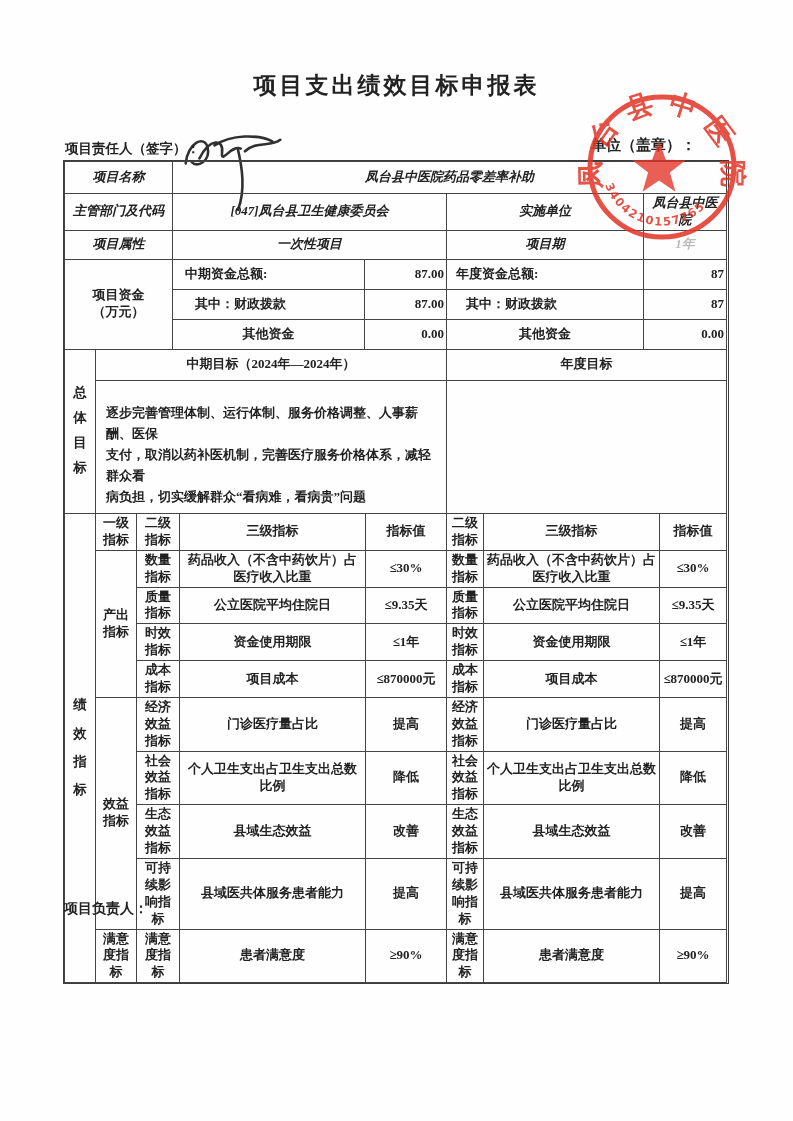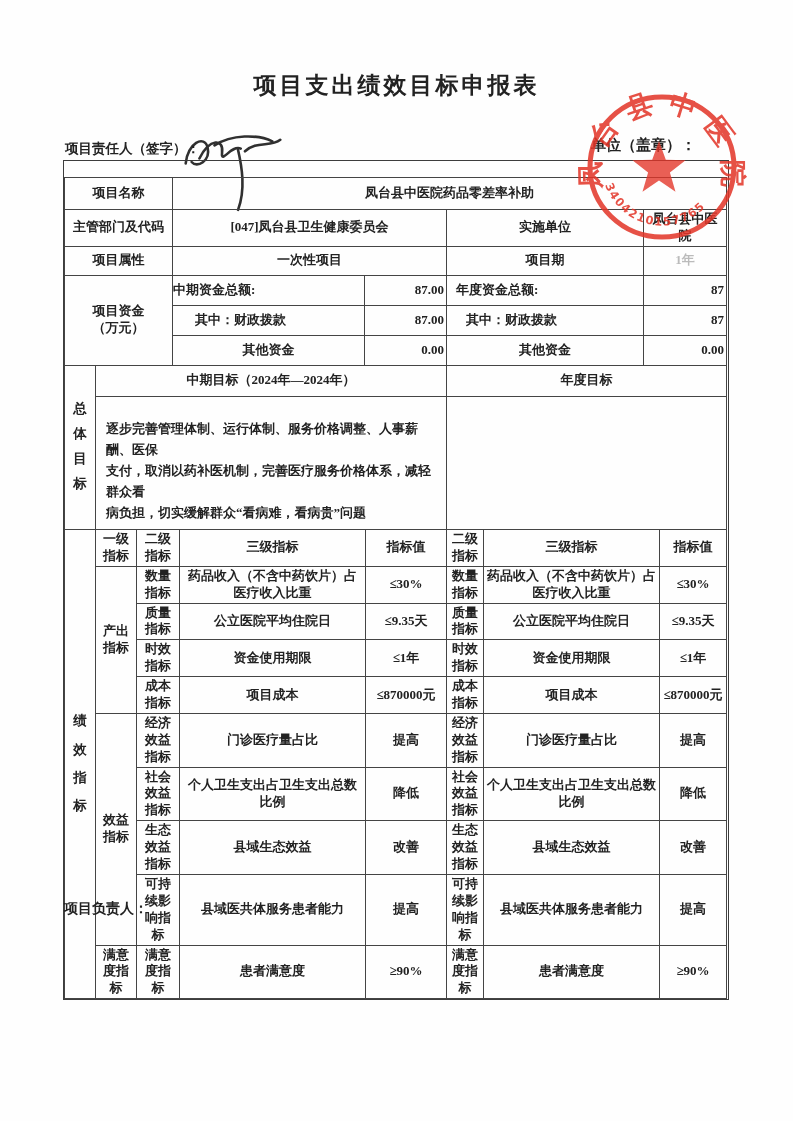--- a/index.html
+++ b/index.html
@@ -6,21 +6,21 @@
   .page{position:relative;width:793px;height:1121px;background:#fefefe;margin:0 auto;
         font-family:"Liberation Serif","DejaVu Serif",serif;color:#222;overflow:hidden;}
   .abs{position:absolute;}
   .title{top:70px;left:0;width:793px;text-align:center;font-size:23px;font-weight:700;letter-spacing:3px;}
   .subtitle{top:109px;left:0;width:793px;text-align:center;font-size:14px;font-weight:600;letter-spacing:1px;}
   .signer{top:140px;left:65px;font-size:13.5px;font-weight:600;}
   .unit{top:136px;left:591px;font-size:15px;font-weight:600;}
   .footer{top:900px;left:64px;font-size:14px;font-weight:700;}
   .tables{position:absolute;top:161px;left:64px;width:664px;outline:1px solid #3d3d3d;}
   table{border-collapse:collapse;table-layout:fixed;width:662px;margin-top:-1px;}
-  table:first-child{margin-top:16px;}
+  table:first-child{margin-top:0;font-style:italic;}
   td,th{border:1px solid #444;font-size:13px;font-weight:600;text-align:center;vertical-align:middle;
         padding:1px 3px;line-height:1.3;white-space:pre-line;overflow:hidden;word-break:break-all;}
   th{font-weight:600;}
   .lft{text-align:left;}
   .num{text-align:right;padding-right:2px;}
   .vtext{line-height:1.85;font-size:13.5px;}
   .vtext2{line-height:2.1;font-size:13.5px;}
   .goalbody{text-align:left;vertical-align:top;padding:21px 10px 6px 10px;line-height:1.62;}
   .faint{color:#8f8f8f;opacity:.6;}
   .sig{top:116px;left:176px;}
@@ -79,21 +79,21 @@
           <col style="width:108px">
           <col style="width:192px">
           <col style="width:82px">
           <col style="width:197px">
           <col style="width:83px">
         </colgroup>
       <tbody>
           <tr style="height:30px">
         <th rowspan="3">项目资金
 （万元）</th>
-        <td class="lft" style="padding-left:0">中期资金总额:</td>
+        <td class="lft" style="padding-left:12px">中期资金总额:</td>
         <td class="num">87.00</td>
         <td class="lft" style="padding-left:9px">年度资金总额:</td>
         <td class="num">87</td>
       </tr>
       <tr style="height:30px">
         <td class="lft" style="padding-left:22px">其中：财政拨款</td>
         <td class="num">87.00</td>
         <td class="lft" style="padding-left:19px">其中：财政拨款</td>
         <td class="num">87</td>
       </tr>

